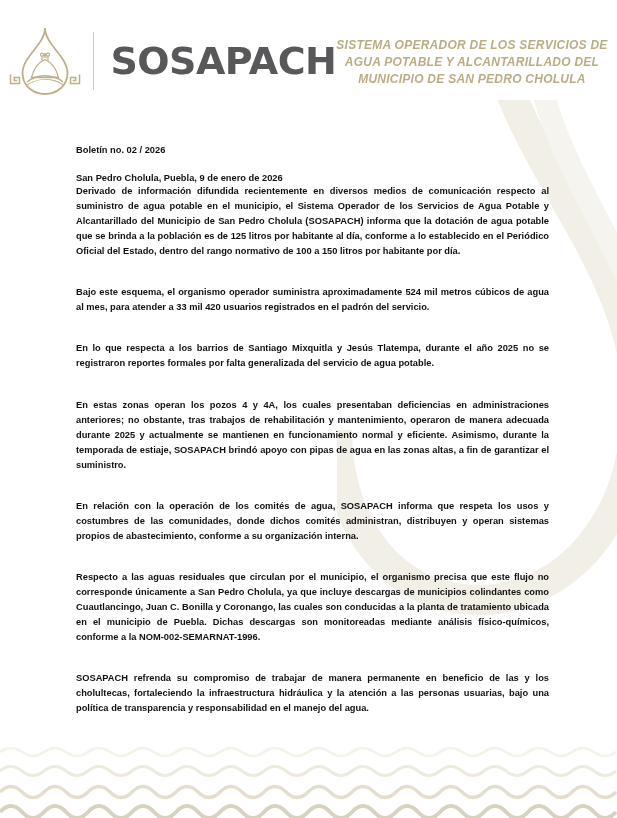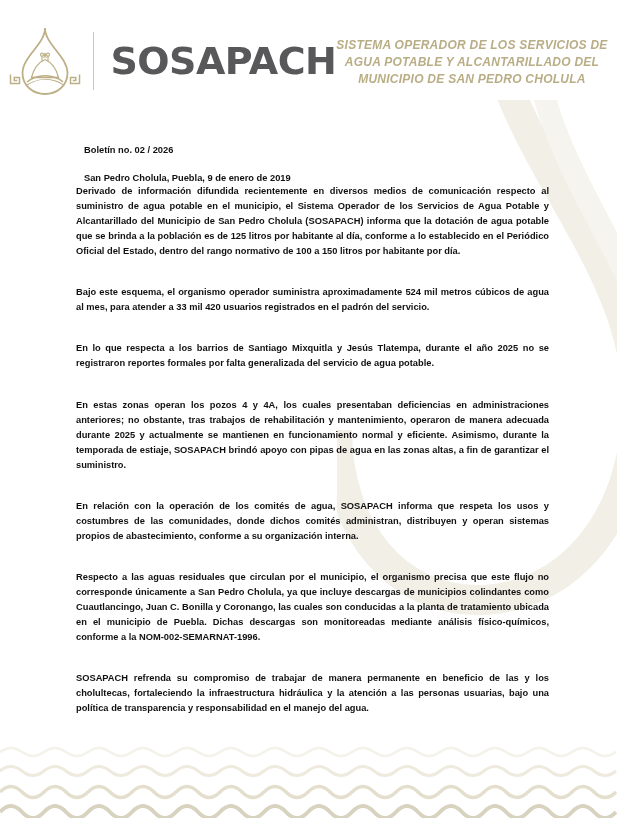--- a/index.html
+++ b/index.html
@@ -88,21 +88,21 @@
     position: relative;
     z-index: 2;
     padding: 0 68px 0 76px;
     margin-top: 38px;
   }
   .meta-line {
     font-size: 9.3px;
     font-weight: bold;
     color: #111111;
     line-height: 1.35;
-    margin: 0 0 15px 8px;
+    margin: 0 0 15px 0;
     text-align: left;
   }
   .meta-line.second {
     margin-bottom: 0;
   }
   .body-para {
     font-size: 9.3px;
     font-weight: bold;
     color: #111111;
     line-height: 1.62;
@@ -170,21 +170,21 @@
         <div>SISTEMA OPERADOR DE LOS SERVICIOS DE</div>
         <div>AGUA POTABLE Y ALCANTARILLADO DEL</div>
         <div>MUNICIPIO DE SAN PEDRO CHOLULA</div>
       </div>
     </div>
   </div>
 
   <div class="doc">
 
     <p class="meta-line">Boletín no. 02 / 2026</p>
-    <p class="meta-line second">San Pedro Cholula, Puebla, 9 de enero de 2019</p>
+    <p class="meta-line second">San Pedro Cholula, Puebla, 9 de enero de 2026</p>
 
     <div class="paras">
       <p class="body-para">Derivado de información difundida recientemente en diversos medios de comunicación respecto al suministro de agua potable en el municipio, el Sistema Operador de los Servicios de Agua Potable y Alcantarillado del Municipio de San Pedro Cholula (SOSAPACH) informa que la dotación de agua potable que se brinda a la población es de 125 litros por habitante al día, conforme a lo establecido en el Periódico Oficial del Estado, dentro del rango normativo de 100 a 150 litros por habitante por día.</p>
       <p class="body-para">Bajo este esquema, el organismo operador suministra aproximadamente 524 mil metros cúbicos de agua al mes, para atender a 33 mil 420 usuarios registrados en el padrón del servicio.</p>
       <p class="body-para">En lo que respecta a los barrios de Santiago Mixquitla y Jesús Tlatempa, durante el año 2025 no se registraron reportes formales por falta generalizada del servicio de agua potable.</p>
       <p class="body-para">En estas zonas operan los pozos 4 y 4A, los cuales presentaban deficiencias en administraciones anteriores; no obstante, tras trabajos de rehabilitación y mantenimiento, operaron de manera adecuada durante 2025 y actualmente se mantienen en funcionamiento normal y eficiente. Asimismo, durante la temporada de estiaje, SOSAPACH brindó apoyo con pipas de agua en las zonas altas, a fin de garantizar el suministro.</p>
       <p class="body-para">En relación con la operación de los comités de agua, SOSAPACH informa que respeta los usos y costumbres de las comunidades, donde dichos comités administran, distribuyen y operan sistemas propios de abastecimiento, conforme a su organización interna.</p>
       <p class="body-para">Respecto a las aguas residuales que circulan por el municipio, el organismo precisa que este flujo no corresponde únicamente a San Pedro Cholula, ya que incluye descargas de municipios colindantes como Cuautlancingo, Juan C. Bonilla y Coronango, las cuales son conducidas a la planta de tratamiento ubicada en el municipio de Puebla. Dichas descargas son monitoreadas mediante análisis físico-químicos, conforme a la NOM-002-SEMARNAT-1996.</p>
       <p class="body-para">SOSAPACH refrenda su compromiso de trabajar de manera permanente en beneficio de las y los cholultecas, fortaleciendo la infraestructura hidráulica y la atención a las personas usuarias, bajo una política de transparencia y responsabilidad en el manejo del agua.</p>
     </div>

